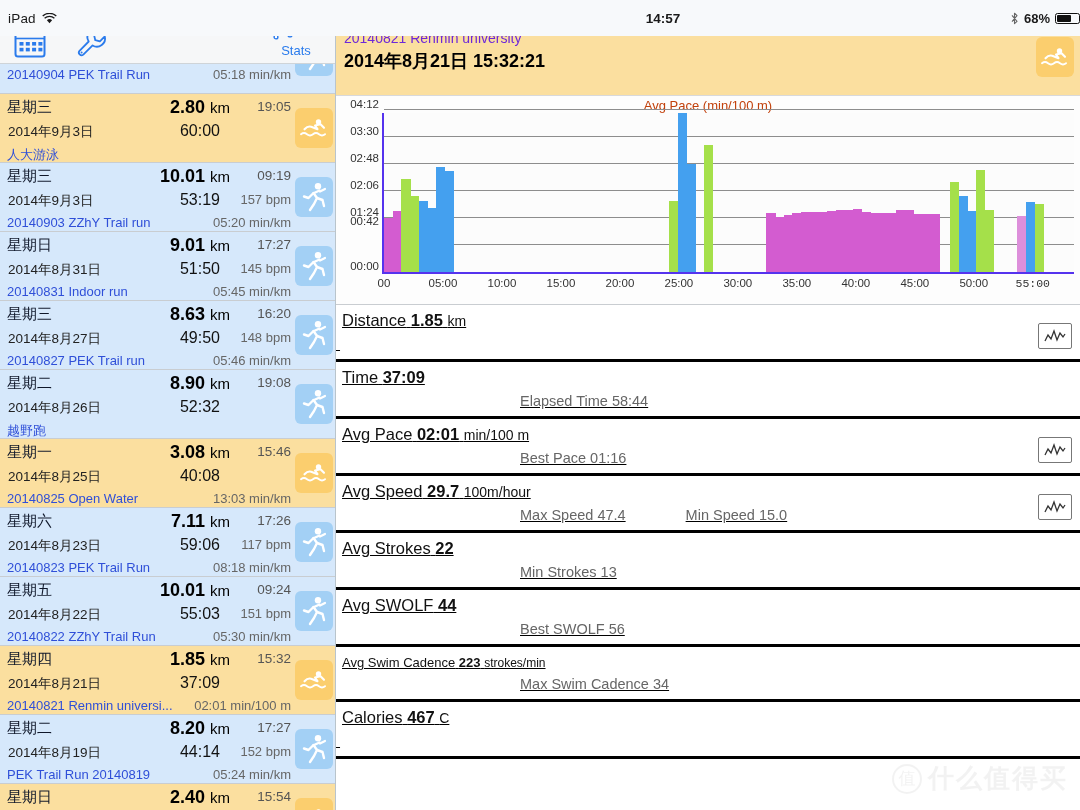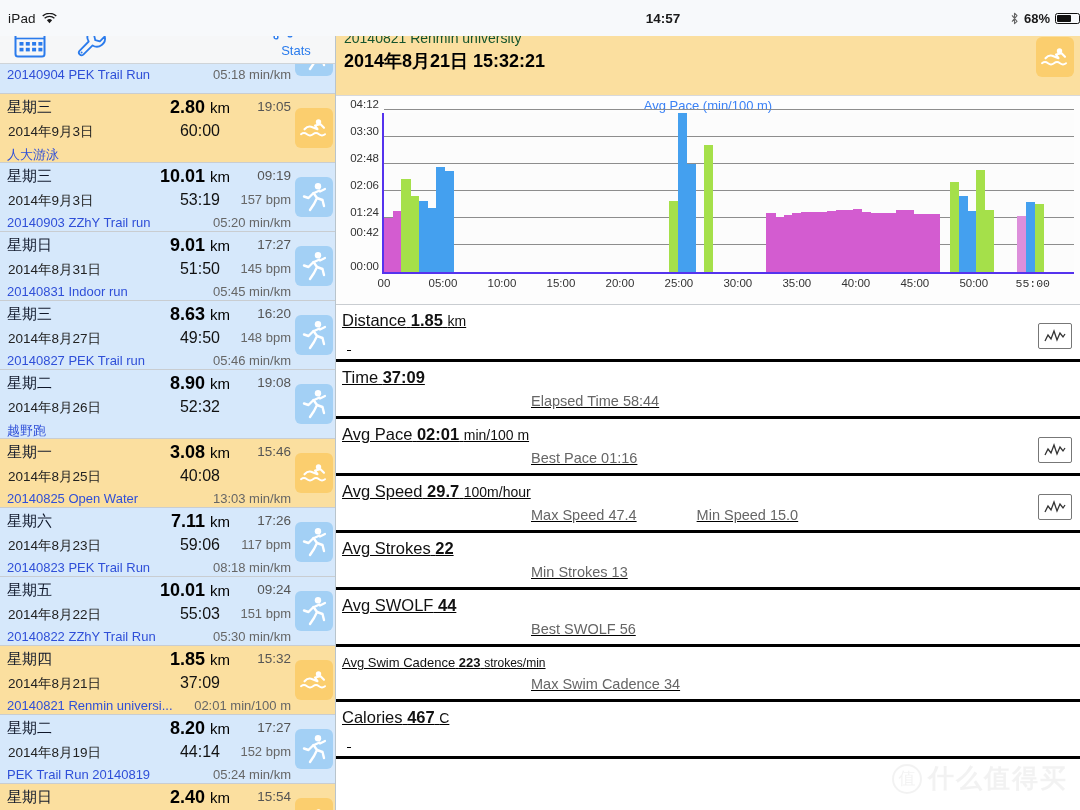--- a/index.html
+++ b/index.html
@@ -84,35 +84,35 @@
 
   
   #right {
     position: relative; width: 744px; height: 810px;
     padding-top: 22px; background:#fff; overflow:hidden;
   }
   #detail-header {
     height: 74px; background:#fbdf9f; position:relative;
     border-bottom: 1px solid #d8d9db;
   }
-  #detail-header .dh-title { position:absolute; left:8px; top:8px; font-size:14px; color:#14532d; }
+  #detail-header .dh-title { position:absolute; left:8px; top:8px; font-size:14px; color:#6d28d9; }
   #detail-header .dh-date { position:absolute; left:8px; top:27px; font-size:18px; color:#000; font-weight:600;}
   #detail-header .dh-badge {
     position:absolute; right:6px; top:15px; width:38px; height:40px; border-radius:6px;
     background:#fbce6e; display:flex; align-items:center; justify-content:center;
   }
 
   
   #chart-wrap {
     position: relative; height: 209px; background:#fdfdfd;
     border-bottom: 1px solid #c9cdd1;
   }
   #chart-title {
     position:absolute; top:2px; left:0; width:100%; text-align:center;
-    font-size:13px; color:#3b82f6;
+    font-size:13px; color:#c2410c;
   }
   #plot {
     position:absolute; left:46px; top:17px; right:6px; bottom:30px;
     border-left: 2px solid #5533ee; border-bottom: 2px solid #5533ee;
     background: #fcfcfc;
   }
   .gridline { position:absolute; left:0; right:0; height:1px; background:#8d8d8d; }
   .ytick {
     position:absolute; right:100%; margin-right:5px; font-size:11.5px; color:#333;
     transform: translateY(-50%); white-space:nowrap;
@@ -129,21 +129,21 @@
 
   
   #stats { position:relative; }
   .srow { position:relative; border-bottom:3px solid #000000;text-decoration:underline; }
   .srow .main { font-size:16.5px; color:#111; padding:6px 0 2px 6px; }
   .srow .main .num { font-weight:700; }
   .srow .main .unit { font-weight:400; font-size:14px; }
   .srow .main.small { font-size:13px; padding-top:8px; }
   .srow .main.small .num { font-weight:700; font-size:13px;}
   .srow .main.small .unit { font-size:12px; }
-  .srow .subs { font-size:14.5px; color:#666; padding:4px 0 7px 11px; display:flex; }
+  .srow .subs { font-size:14.5px; color:#666; padding:4px 0 7px 0; display:flex; }
   .srow .subs .s1 { margin-left:184px; }
   .srow .subs .s2 { margin-left:60px; }
   .chart-btn {
     position:absolute; right:8px; width:34px; height:26px;
     border:1px solid #777; background:#fff; border-radius:2px;
     display:flex; align-items:center; justify-content:center; cursor:pointer;
   }
   #watermark {
     position:absolute; right:12px; bottom:14px; opacity:.35;
     display:flex; align-items:center; gap:6px; pointer-events:none;
@@ -459,21 +459,21 @@
         </svg>
       </div>
     </div>
 
     <div id="chart-wrap">
       <div id="chart-title">Avg Pace (min/100 m)</div>
       <div id="plot">
           <div class="gridline" style="bottom: 0px; background: transparent;"></div>
           <div class="ytick" style="bottom: -6px;">00:00</div>
           <div class="gridline" style="bottom: 27px;"></div>
-          <div class="ytick" style="bottom: 28px; text-align: right;">00:42</div>
+          <div class="ytick" style="bottom: 39px; text-align: right;">00:42</div>
           <div class="gridline" style="bottom: 54px;"></div>
           <div class="ytick" style="bottom: 48px;">01:24</div>
           <div class="gridline" style="bottom: 81px;"></div>
           <div class="ytick" style="bottom: 75px;">02:06</div>
           <div class="gridline" style="bottom: 108px;"></div>
           <div class="ytick" style="bottom: 102px;">02:48</div>
           <div class="gridline" style="bottom: 135px;"></div>
           <div class="ytick" style="bottom: 129px;">03:30</div>
           <div class="gridline" style="bottom: 162px;"></div>
           <div class="ytick" style="bottom: 156px;">04:12</div>

